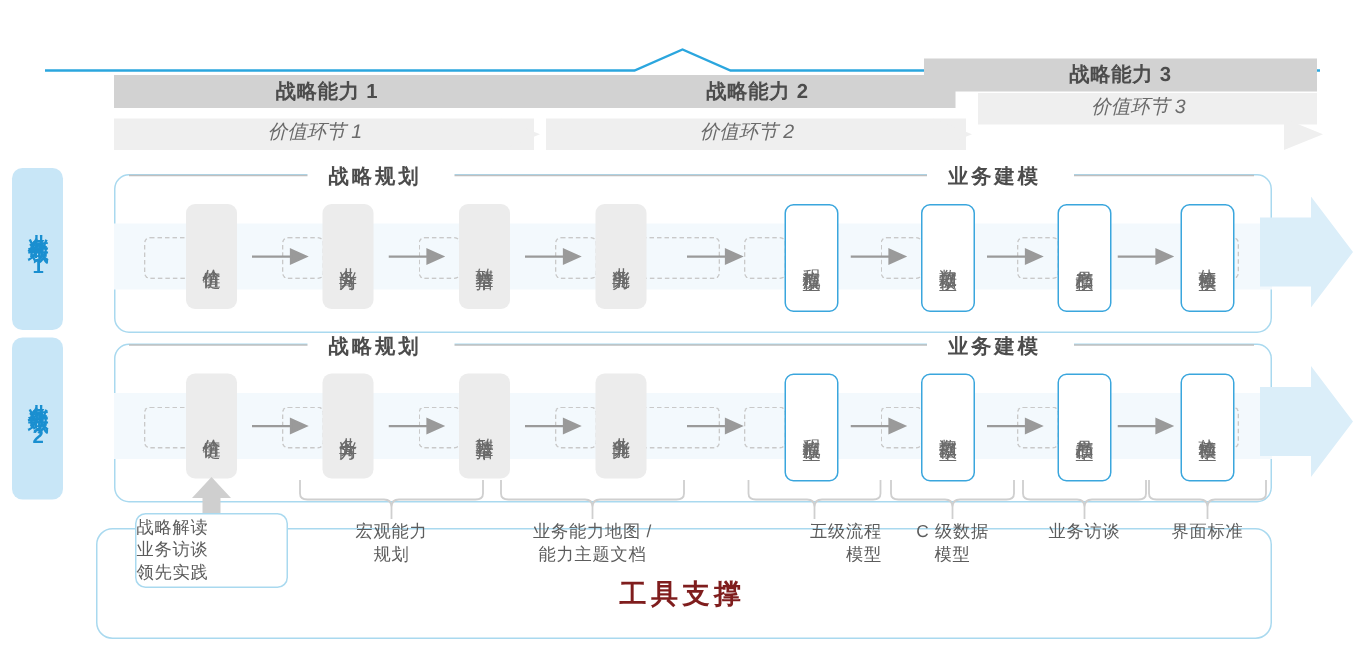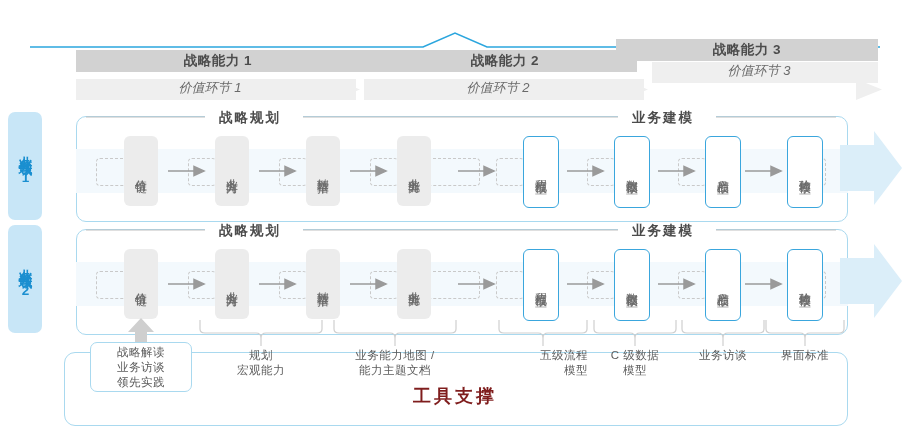--- a/index.html
+++ b/index.html
@@ -70,21 +70,21 @@
   .dashbox{
     position:absolute;border:1.2px dashed #c9c9c9;border-radius:4px;
   }
 
   .arrow-s{position:absolute;}
 
   
   .tool-box{
     position:absolute;border:1.2px solid #a9d9ef;border-radius:7px;background:#fff;
     font-size:11.5px;line-height:15px;color:#5c5c5c;text-align:center;
-    display:flex;align-items:center;justify-content:center;letter-spacing:.5px;
+    display:flex;align-items:center;letter-spacing:.5px;
   }
   .tool-lbl{
     position:absolute;font-size:11.5px;line-height:15px;color:#5c5c5c;
     text-align:center;letter-spacing:.5px;
   }
   .bottom-box{
     position:absolute;left:64px;top:352px;width:782px;height:72px;
     border:1.3px solid #a9d9ef;border-radius:11px;background:#fff;
   }
   .bottom-title{
@@ -272,22 +272,22 @@
 
   <div class="tool-box" style="left:90px;top:342px;width:100px;height:48px;">
     <div>
       <div>战略解读</div>
       <div>业务访谈</div>
       <div>领先实践</div>
     </div>
   </div>
 
   <div class="tool-lbl" style="left:206px;top:348px;width:110px;">
+    <div>宏观能力</div>
     <div>规划</div>
-    <div>宏观能力</div>
   </div>
   <div class="tool-lbl" style="left:335px;top:348px;width:120px;">
     <div>业务能力地图 /</div>
     <div>能力主题文档</div>
   </div>
   <div class="tool-lbl" style="left:498px;top:348px;width:90px;text-align:right;">
     <div>五级流程</div>
     <div>模型</div>
   </div>
   <div class="tool-lbl" style="left:592px;top:348px;width:86px;">

